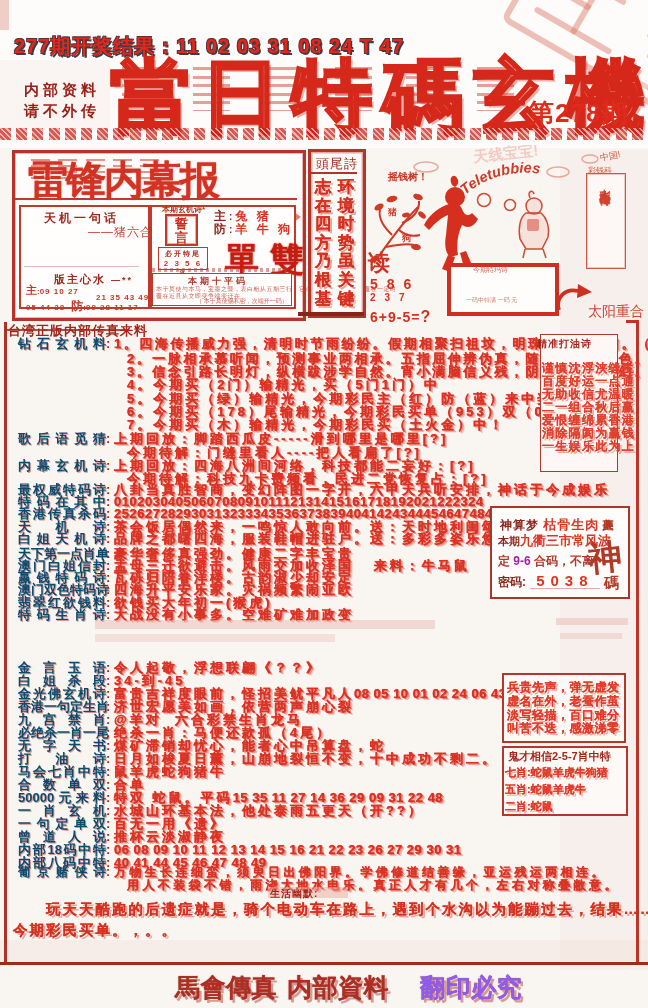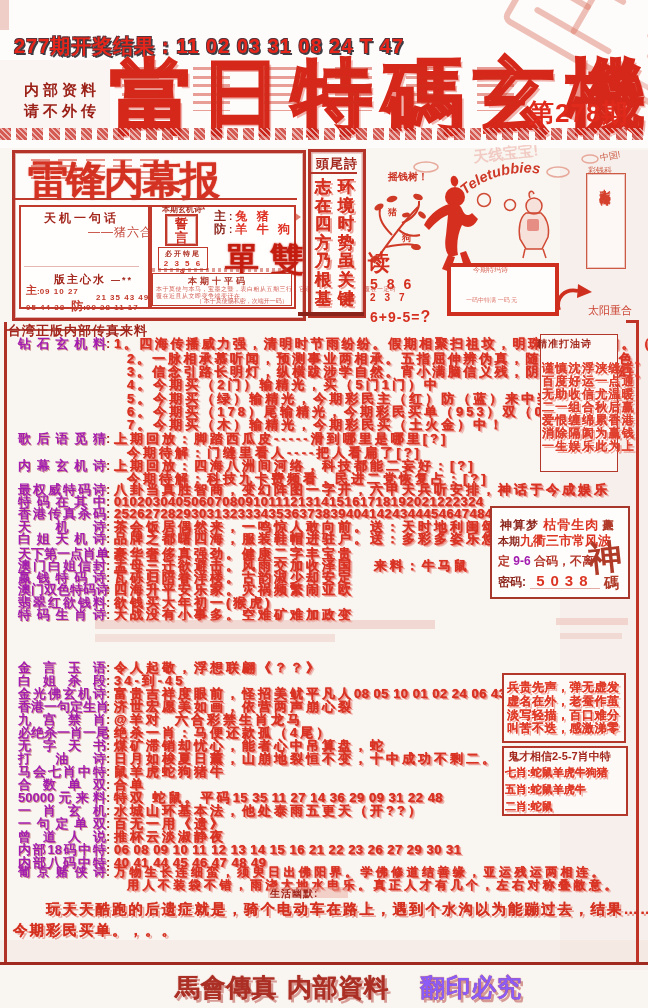--- a/index.html
+++ b/index.html
@@ -1,19 +1,19 @@
 <!DOCTYPE html>
 <html><head><meta charset="utf-8">
 <style>
 html,body{margin:0;padding:0}
 body{width:648px;height:1008px;position:relative;overflow:hidden;background:#f9f5f1;font-family:"Liberation Sans",sans-serif;}
 .abs{position:absolute}
 .row{position:absolute;left:18px;white-space:nowrap;font-size:13px;font-weight:bold;color:#d93223;letter-spacing:3px;line-height:13px;text-shadow:0 0 0.7px #d93223,1.2px 1.2px 0 rgba(217,50,35,.5),2.4px 2.4px 0 rgba(217,50,35,.3)}
 .row .n{letter-spacing:0.5px}
-.lb{display:inline-block;width:88px;text-align:justify;text-align-last:justify;color:#a21caf;letter-spacing:0;text-shadow:1.1px 1.1px 0 rgba(163,38,28,.45)}
+.lb{display:inline-block;width:88px;text-align:justify;text-align-last:justify;color:#0c4a6e;letter-spacing:0;text-shadow:1.1px 1.1px 0 rgba(163,38,28,.45)}
 .cl{display:inline-block;width:8px;color:#a3261c;letter-spacing:0;margin-right:0px;text-shadow:none}
 </style></head>
 <body>
 
 <div class="abs" style="left:0;top:0;width:648px;height:148px;background:#fdfcfa"></div>
 
 <div class="abs" style="left:0;top:0;width:9px;height:30px;background:rgba(228,160,150,.5)"></div>
 
 <div class="abs" style="left:560px;top:150px;width:88px;height:820px;background:rgba(238,206,196,.14)"></div>
 <div class="abs" style="left:0px;top:940px;width:648px;height:25px;background:rgba(238,206,196,.18)"></div>
@@ -104,21 +104,21 @@
 
 <div class="abs" style="left:152px;top:273px;width:138px;height:31px;border:1.5px solid #c0392b;background:#fffefd"></div>
 
 <div class="abs" style="left:188px;top:275px;font-size:9px;font-weight:bold;color:#b03428;letter-spacing:3px">本期十平码</div>
 
 <div class="abs" style="left:156px;top:286px;font-size:6px;color:rgba(200,60,48,.85);letter-spacing:0.5px;line-height:7px">本于莫使与本马，宝墨之暨，表白粗从五期三行，它录单之份公司与相要覆在一定时<br>覆在近且从文即变争端变迁在</div>
 <div class="abs" style="left:196px;top:297px;font-size:6px;color:rgba(200,60,48,.85)">（ 本于莫使惕私密，次端开一码）</div>
 
 <div class="abs" style="left:308px;top:149px;width:52px;height:163px;border:3px solid #b5342a;background:#fdfaf8;box-shadow:inset 0 0 0 1.5px rgba(181,52,42,.4)"></div>
 
-<div class="abs" style="left:316px;top:155px;font-size:13px;font-weight:bold;color:#a3261c;letter-spacing:1px">頭尾詩</div>
+<div class="abs" style="left:316px;top:155px;font-size:13px;font-weight:normal;color:#a3261c;letter-spacing:1px">頭尾詩</div>
 
 <div class="abs" style="left:311px;top:172px;width:46px;height:2px;background:#b5342a"></div>
 
 <div class="abs" style="left:337px;top:177px;width:18px;font-size:16.5px;font-weight:bold;color:#d5301f;line-height:18.6px;text-align:center;text-shadow:0 0 0.6px #d5301f,2px 2px 0 rgba(213,48,31,.45)">环<br>境<br>时<br>势<br>虽<br>关<br>键</div>
 
 <div class="abs" style="left:314px;top:177px;width:18px;font-size:16.5px;font-weight:bold;color:#d5301f;line-height:18.6px;text-align:center;text-shadow:0 0 0.6px #d5301f,2px 2px 0 rgba(213,48,31,.45)">志<br>在<br>四<br>方<br>乃<br>根<br>基</div>
 
 <div class="abs" style="left:298px;top:312px;width:66px;height:4px;background:#8a241a"></div>
 
 <svg class="abs" style="left:362px;top:145px" width="280" height="175" viewBox="0 0 280 175">
@@ -203,21 +203,21 @@
 
 <div class="abs" style="left:473px;top:265px;font-size:7px;color:rgba(205,65,50,.8)">今期特玛诗</div>
 
 <div class="abs" style="left:466px;top:296px;font-size:6px;color:rgba(205,65,50,.7)">一码中特满 一码 元</div>
 
 <svg class="abs" style="left:552px;top:278px" width="44" height="38" viewBox="0 0 44 38">
   <path d="M7,32 C3,20 13,10 26,13" fill="none" stroke="#cf2f1e" stroke-width="3.8"></path>
   <path d="M26,6 L40,14 L25,20 Z" fill="#cf2f1e"></path>
 </svg>
 
-<div class="abs" style="left:588px;top:303px;font-size:11px;color:#cc4434">太阳重合</div>
+<div class="abs" style="left:588px;top:303px;font-size:14px;color:#cc4434">太阳重合</div>
 
 <div class="abs" style="left:4px;top:322px;width:3px;height:641px;background:#b03226"></div>
 
 <div class="abs" style="left:636px;top:320px;width:3px;height:643px;background:#c03428"></div>
 
 <div class="abs" style="left:626px;top:320px;width:12px;height:2.5px;background:#c03428"></div>
 
 <div class="abs" style="left:8px;top:322px;font-size:13px;font-weight:bold;color:#a3261c;letter-spacing:1px;white-space:nowrap">台湾正版内部传真来料</div>
 
 <div class="abs" style="left:6px;top:329px;width:120px;height:1.5px;background:rgba(163,38,28,.8)"></div>

